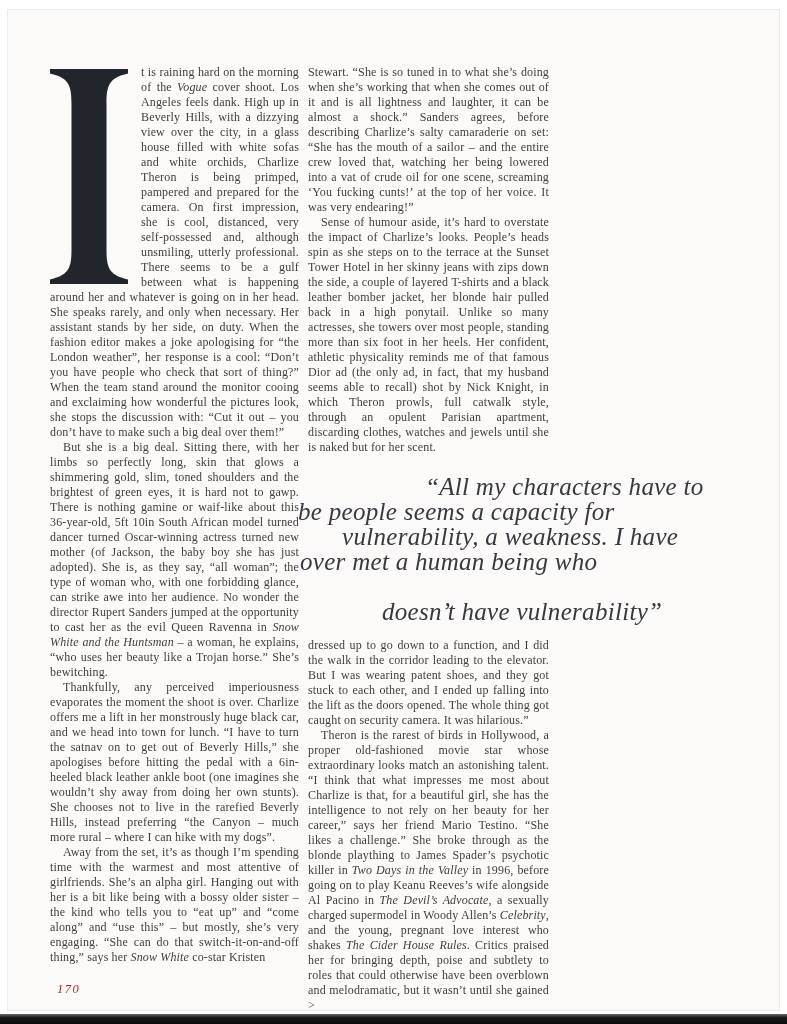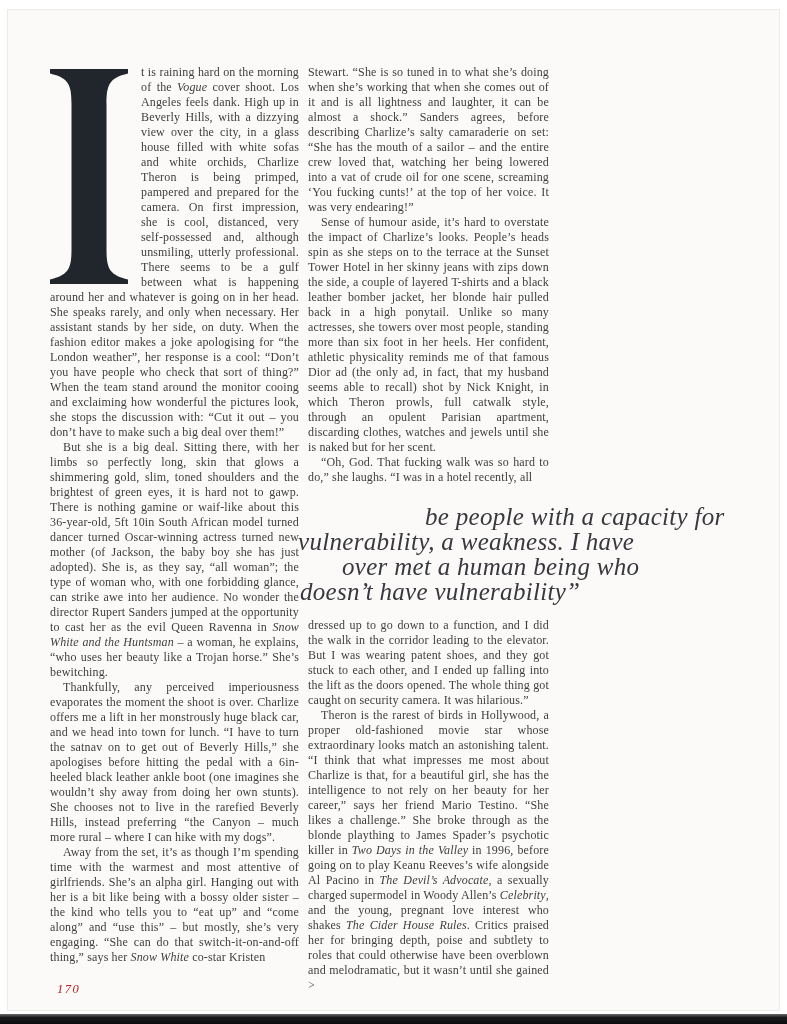--- a/index.html
+++ b/index.html
@@ -42,21 +42,21 @@
     font-style:italic;
     font-size:25px;line-height:25px;
     color:var(--quote,#38393f);
     letter-spacing:0.3px;
   }
   .quote-line{white-space:nowrap;}
   .quote-line:nth-child(1){margin-left:127px;}
   .quote-line:nth-child(2){margin-left:0;}
   .quote-line:nth-child(3){margin-left:44px;}
   .quote-line:nth-child(4){margin-left:2px;}
-  .quote-line:nth-child(5){margin-left:84px;}
+  .quote-line:nth-child(5){margin-left:84px;margin-top:25px;}
   .page-number{
     position:absolute;left:49px;top:972px;
     font-style:italic;font-size:12.5px;
     color:#b91c1c;letter-spacing:1.5px;
   }
   .edge-strip{
     position:absolute;left:0;right:0;bottom:0;height:10px;
     background:linear-gradient(180deg,#6a6a6a 0%,#1a1a1c 35%,var(--edge,#0b0b0d) 100%);
   }
 </style>
@@ -76,25 +76,25 @@
 <span>t is raining hard on the morning of the </span><span class="it">Vogue</span><span> cover shoot. Los Angeles feels dank. High up in Beverly Hills, with a dizzying view over the city, in a glass house filled with white sofas and white orchids, Charlize Theron is being primped, pampered and prepared for the camera. On first impression, she is cool, distanced, very self-possessed and, although unsmiling, utterly professional. There seems to be a gulf between what is happening around her and whatever is going on in her head. She speaks rarely, and only when necessary. Her assistant stands by her side, on duty. When the fashion editor makes a joke apologising for “the London weather”, her response is a cool: “Don’t you have people who check that sort of thing?” When the team stand around the monitor cooing and exclaiming how wonderful the pictures look, she stops the discussion with: “Cut it out – you don’t have to make such a big deal over them!”</span></p>
         <p class="para indent"><span>But she is a big deal. Sitting there, with her limbs so perfectly long, skin that glows a shimmering gold, slim, toned shoulders and the brightest of green eyes, it is hard not to gawp. There is nothing gamine or waif-like about this 36-year-old, 5ft 10in South African model turned dancer turned Oscar-winning actress turned new mother (of Jackson, the baby boy she has just adopted). She is, as they say, “all woman”; the type of woman who, with one forbidding glance, can strike awe into her audience. No wonder the director Rupert Sanders jumped at the opportunity to cast her as the evil Queen Ravenna in </span><span class="it">Snow White and the Huntsman</span><span> – a woman, he explains, “who uses her beauty like a Trojan horse.” She’s bewitching.</span></p>
         <p class="para indent"><span>Thankfully, any perceived imperiousness evaporates the moment the shoot is over. Charlize offers me a lift in her monstrously huge black car, and we head into town for lunch. “I have to turn the satnav on to get out of Beverly Hills,” she apologises before hitting the pedal with a 6in-heeled black leather ankle boot (one imagines she wouldn’t shy away from doing her own stunts). She chooses not to live in the rarefied Beverly Hills, instead preferring “the Canyon – much more rural – where I can hike with my dogs”.</span></p>
         <p class="para indent"><span>Away from the set, it’s as though I’m spending time with the warmest and most attentive of girlfriends. She’s an alpha girl. Hanging out with her is a bit like being with a bossy older sister – the kind who tells you to “eat up” and “come along” and “use this” – but mostly, she’s very engaging. “She can do that switch-it-on-and-off thing,” says her </span><span class="it">Snow White</span><span> co-star Kristen</span></p>
       </div>
 
     <div class="col col-right">
       <div>
           <p class="para"><span>Stewart. “She is so tuned in to what she’s doing when she’s working that when she comes out of it and is all lightness and laughter, it can be almost a shock.” Sanders agrees, before describing Charlize’s salty camaraderie on set: “She has the mouth of a sailor – and the entire crew loved that, watching her being lowered into a vat of crude oil for one scene, screaming ‘You fucking cunts!’ at the top of her voice. It was very endearing!”</span></p>
           <p class="para indent"><span>Sense of humour aside, it’s hard to overstate the impact of Charlize’s looks. People’s heads spin as she steps on to the terrace at the Sunset Tower Hotel in her skinny jeans with zips down the side, a couple of layered T-shirts and a black leather bomber jacket, her blonde hair pulled back in a high ponytail. Unlike so many actresses, she towers over most people, standing more than six foot in her heels. Her confident, athletic physicality reminds me of that famous Dior ad (the only ad, in fact, that my husband seems able to recall) shot by Nick Knight, in which Theron prowls, full catwalk style, through an opulent Parisian apartment, discarding clothes, watches and jewels until she is naked but for her scent.</span></p>
-          <p class="para indent"><span>“Oh, God. That fucking walk was so hard to do,” she laughs. “I was in a hotel recently, all</span></p>
         </div>
 
       <div class="pull-quote">
-          <div class="quote-line">be people with a capacity for</div>
+          <div class="quote-line">“All my characters have to</div>
+          <div class="quote-line">be people seems a capacity for</div>
           <div class="quote-line">vulnerability, a weakness. I have</div>
           <div class="quote-line">over met a human being who</div>
           <div class="quote-line">doesn’t have vulnerability”</div>
         </div>
 
       <div>
           <p class="para"><span>dressed up to go down to a function, and I did the walk in the corridor leading to the elevator. But I was wearing patent shoes, and they got stuck to each other, and I ended up falling into the lift as the doors opened. The whole thing got caught on security camera. It was hilarious.”</span></p>
           <p class="para indent"><span>Theron is the rarest of birds in Hollywood, a proper old-fashioned movie star whose extraordinary looks match an astonishing talent. “I think that what impresses me most about Charlize is that, for a beautiful girl, she has the intelligence to not rely on her beauty for her career,” says her friend Mario Testino. “She likes a challenge.” She broke through as the blonde plaything to James Spader’s psychotic killer in </span><span class="it">Two Days in the Valley</span><span> in 1996, before going on to play Keanu Reeves’s wife alongside Al Pacino in </span><span class="it">The Devil’s Advocate</span><span>, a sexually charged supermodel in Woody Allen’s </span><span class="it">Celebrity</span><span>, and the young, pregnant love interest who shakes </span><span class="it">The Cider House Rules</span><span>. Critics praised her for bringing depth, poise and subtlety to roles that could otherwise have been overblown and melodramatic, but it wasn’t until she gained </span><span class="cont">&gt;</span></p>
         </div>
     </div>

